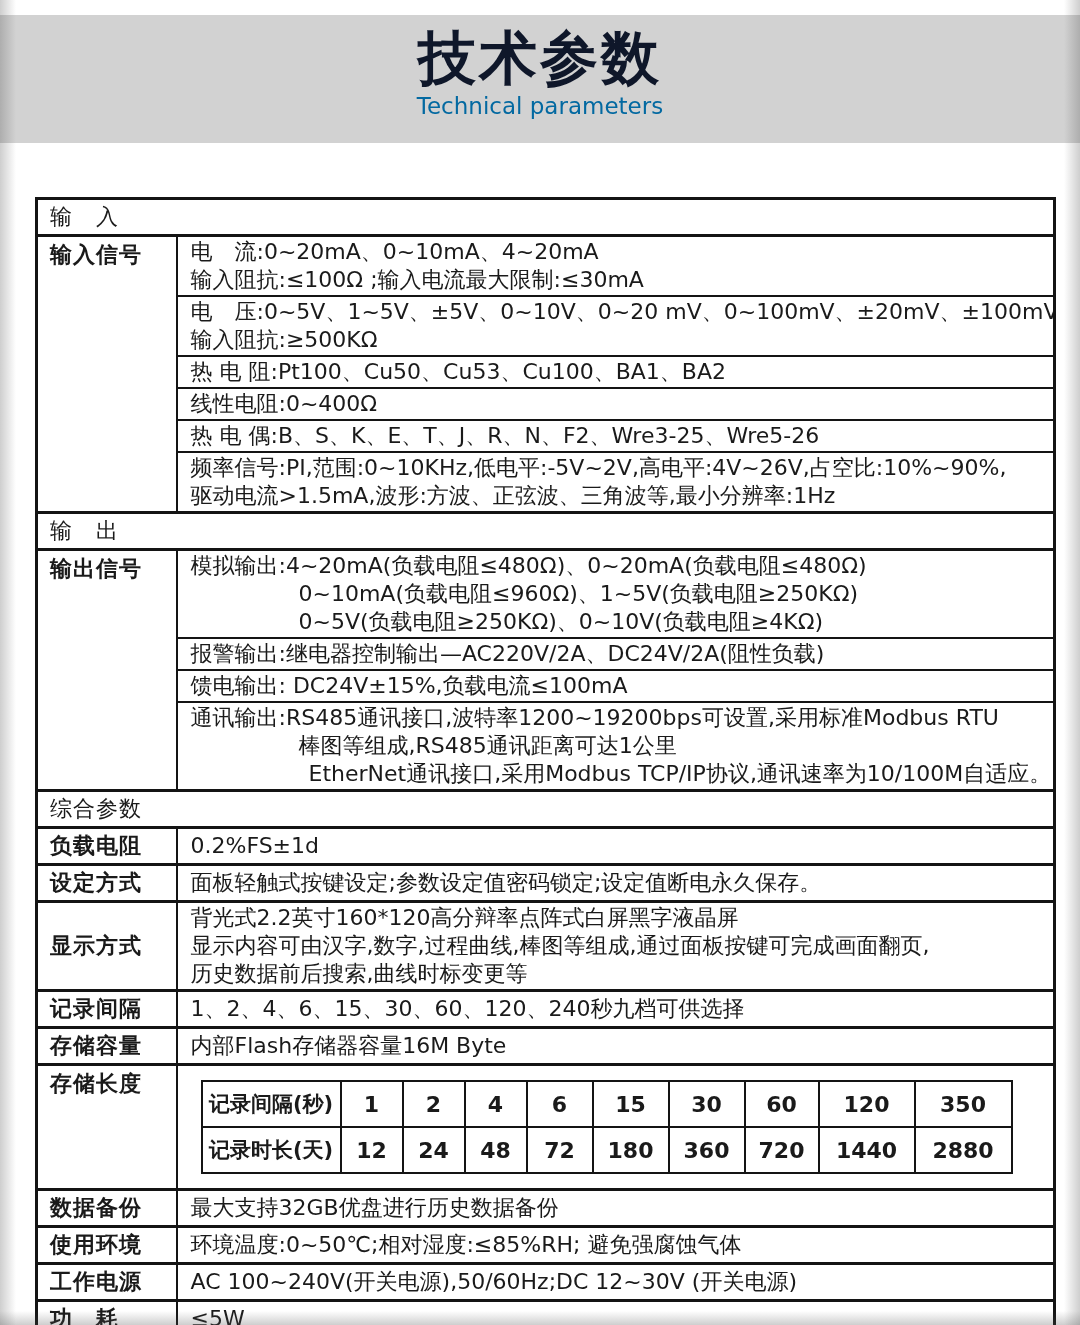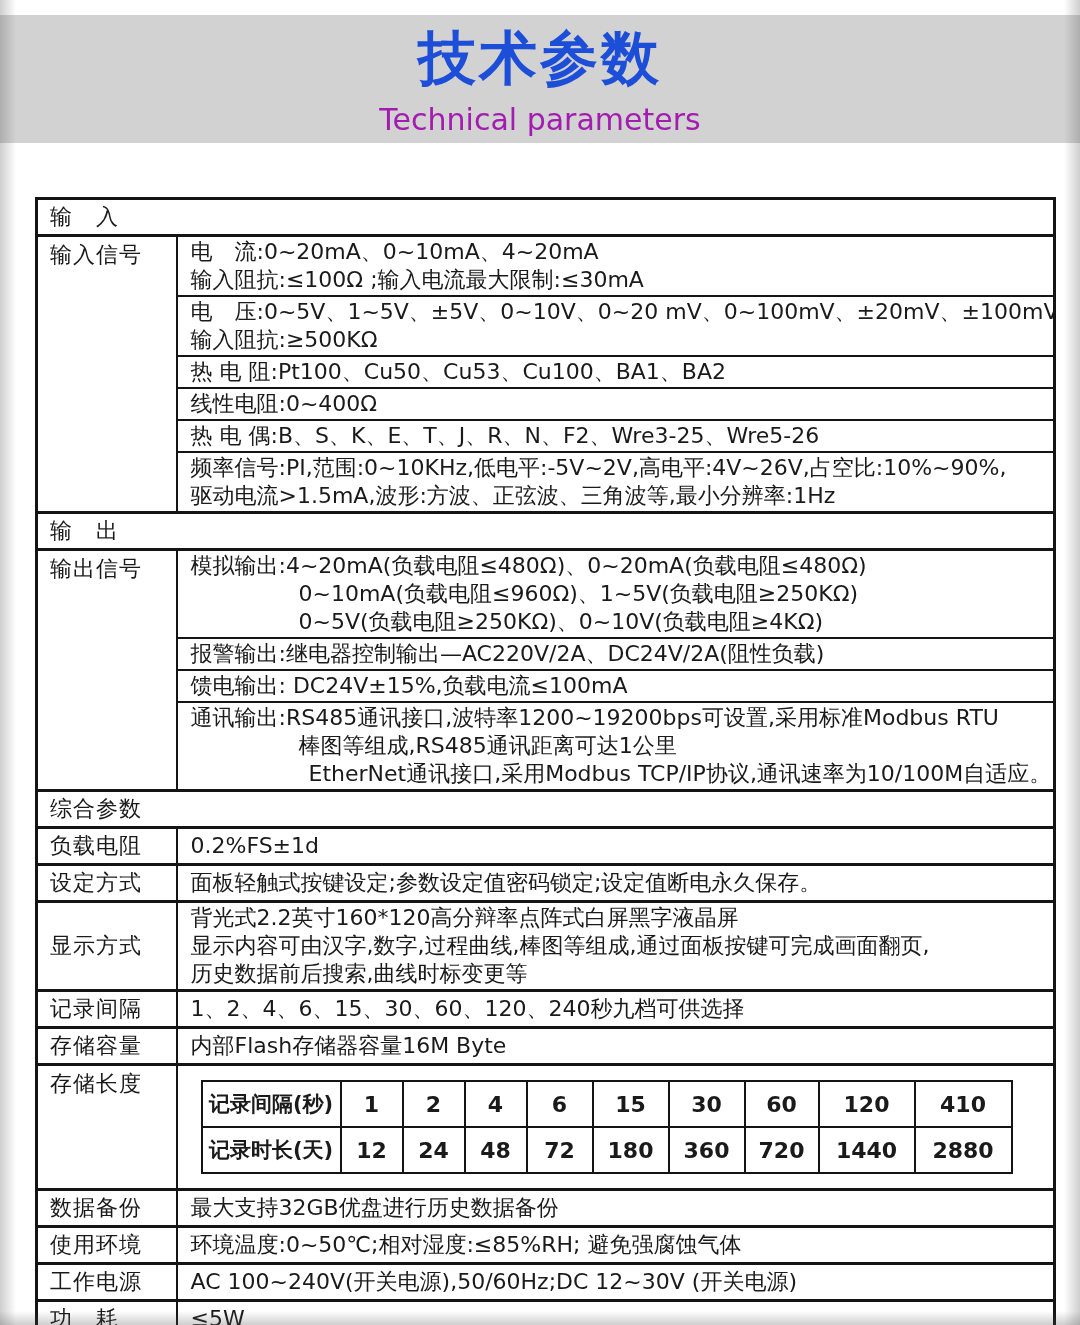--- a/index.html
+++ b/index.html
@@ -7,40 +7,40 @@
     width:1080px;height:1325px;position:relative;background:#ffffff;
     font-family:"DejaVu Sans","Liberation Sans",sans-serif;
     color:#1a1a1a;overflow:hidden;
   }
   
   .title-band{
     position:absolute;top:15px;left:0;width:1080px;height:128px;
     background:#d2d2d2;text-align:center;box-sizing:border-box;padding-top:10px;
   }
   .title{
-    font-size:58px;font-weight:800;letter-spacing:3px;color:#1d4ed8;line-height:66px;
+    font-size:58px;font-weight:800;letter-spacing:3px;color:#0f172a;line-height:66px;
   }
   .subtitle{
-    font-size:30px;font-weight:400;color:#a21caf;line-height:30px;margin-top:14px;
+    font-size:23px;font-weight:400;color:#0369a1;line-height:30px;margin-top:0;
   }
   
   table.spec{
     position:absolute;top:197px;left:35px;width:1021px;
     border-collapse:collapse;table-layout:fixed;
     border:3px solid #141414;
   }
   table.spec td{
     border:2px solid #141414;
     font-size:22px;color:#1a1a1a;
     overflow:hidden;
     margin-left:36px;
   }
   table.spec td.major{border-top-width:3px;}
   td.section{padding:2px 8px 2px 12px;letter-spacing:1px;}
-  td.label{padding:2px 20px 2px 12px;letter-spacing:1px;}
+  td.label{padding:2px 20px 2px 12px;letter-spacing:1px;font-weight:bold;}
   td.label.vtop{vertical-align:top;padding-top:3px;}
   td.content{padding:1px 6px 1px 13px;}
   .line{line-height:28px;white-space:nowrap;}
   .line.ind1{padding-left:108px;}
   .line.ind2{padding-left:118px;}
   
   table.inner{
     border-collapse:collapse;table-layout:fixed;margin:13px 0 13px 10px;width:810px;
   }
   table.inner td{
@@ -191,21 +191,21 @@
               <tr>
                 <td class="ilabel">记录间隔(秒)</td>
                 <td class="ival">1</td>
                 <td class="ival">2</td>
                 <td class="ival">4</td>
                 <td class="ival">6</td>
                 <td class="ival">15</td>
                 <td class="ival">30</td>
                 <td class="ival">60</td>
                 <td class="ival">120</td>
-                <td class="ival">410</td>
+                <td class="ival">350</td>
               </tr>
               <tr>
                 <td class="ilabel">记录时长(天)</td>
                 <td class="ival">12</td>
                 <td class="ival">24</td>
                 <td class="ival">48</td>
                 <td class="ival">72</td>
                 <td class="ival">180</td>
                 <td class="ival">360</td>
                 <td class="ival">720</td>

